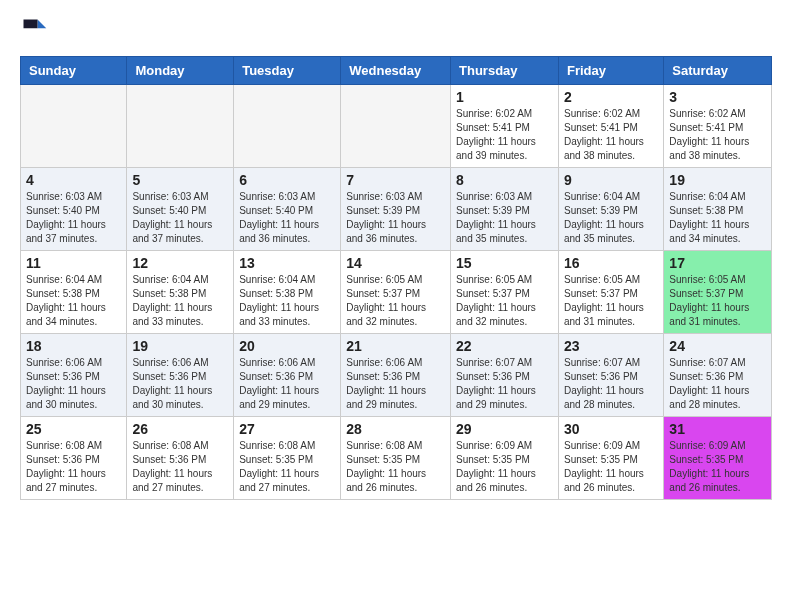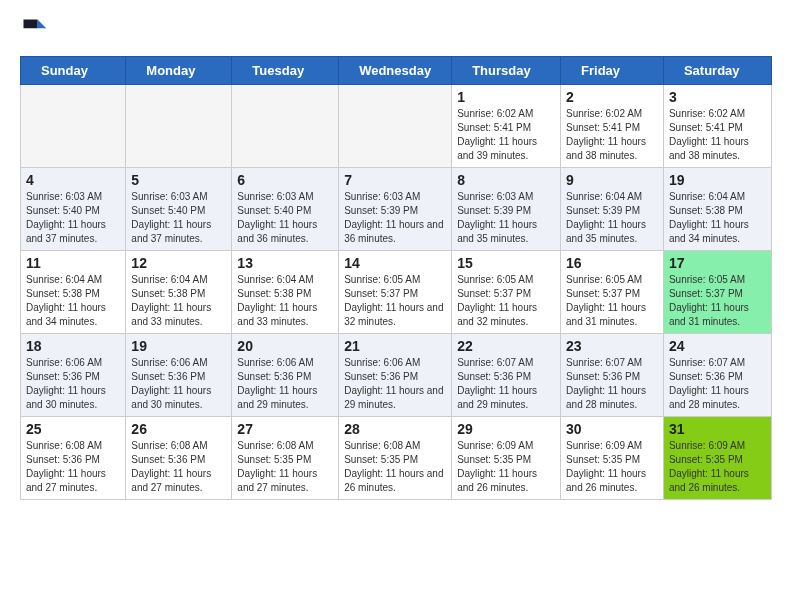--- a/index.html
+++ b/index.html
@@ -53,21 +53,21 @@
     .calendar {
       width: 100%;
       border-collapse: collapse;
       border: 1px solid #ccc;
     }
     .calendar th {
       background: #2a6abf;
       color: #fff;
       font-size: 13px;
       font-weight: bold;
-      padding: 6px 20px;
+      padding: 6px 8px;
       text-align: left;
       border: 1px solid #1f56a3;
     }
     .calendar td {
       vertical-align: top;
       width: 113px;
       min-height: 80px;
       padding: 4px 5px;
       border: 1px solid #ccc;
       font-size: 10.5px;
@@ -346,21 +346,21 @@
 Daylight: 11 hours
 and 26 minutes.</div>
           </td>
           <td style="background: rgb(255, 255, 255); border-radius: 24px;">
             <span class="day-num">30</span>
             <div class="day-info">Sunrise: 6:09 AM
 Sunset: 5:35 PM
 Daylight: 11 hours
 and 26 minutes.</div>
           </td>
-          <td style="background: #84cc16;">
+          <td style="background: #d946ef;">
             <span class="day-num">31</span>
             <div class="day-info">Sunrise: 6:09 AM
 Sunset: 5:35 PM
 Daylight: 11 hours
 and 26 minutes.</div>
           </td>
         </tr>
       </tbody>
   </table>
 </div>

